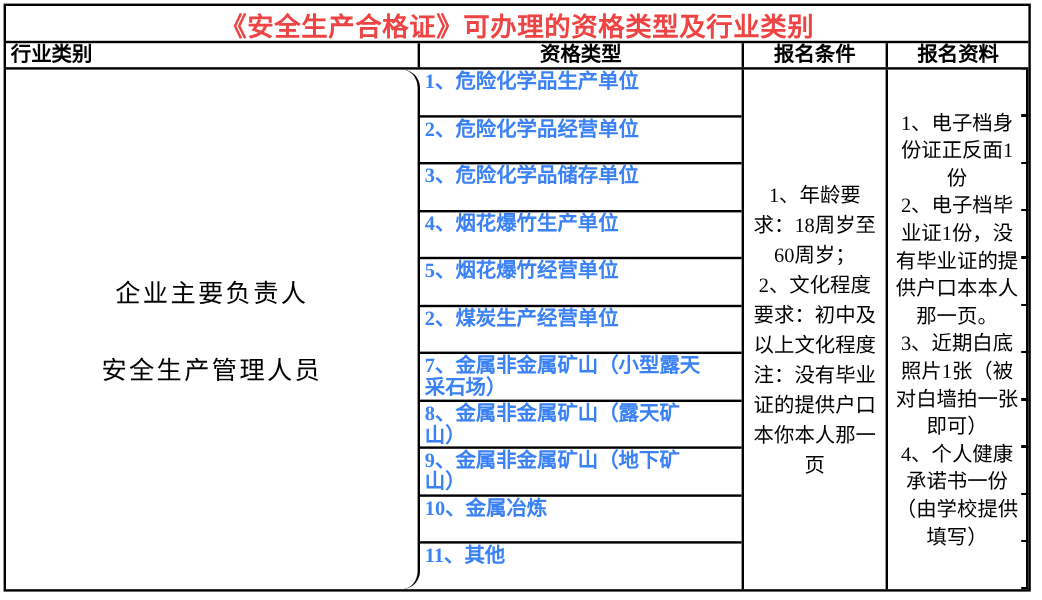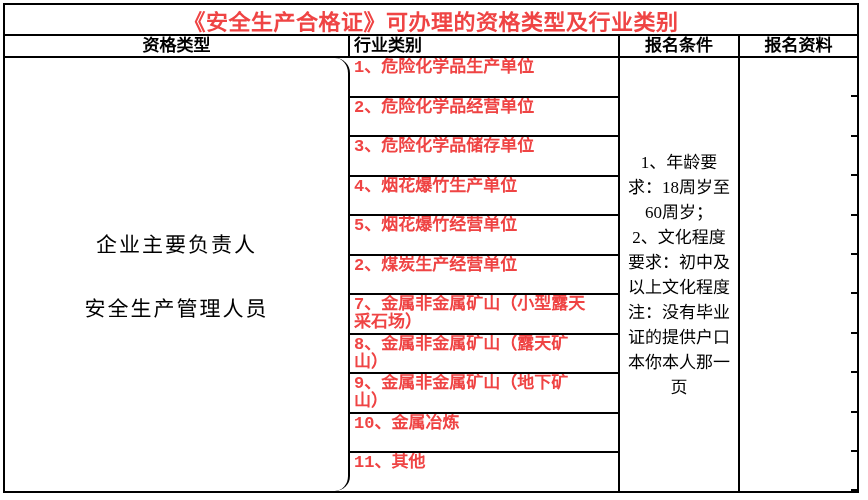--- a/index.html
+++ b/index.html
@@ -52,24 +52,24 @@
     font-family:"Liberation Serif", serif;
     font-size:21px; letter-spacing:2px;border-radius:15px;
   }
 
   
   .industry-col { display:flex; flex-direction:column; }
   .industry-row {
     flex:1 1 0;
     border-bottom:2px solid #000;
     padding:1px 0 0 4px;
-    color:#ef4444; font-weight:bold;
+    color:#3b82f6; font-weight:bold;
     font-size:17px; line-height:18px;
     white-space:pre-line;
-    font-family:Liberation Mono, monospace;
+    font-family:Liberation Serif, serif;
     overflow:hidden;
   }
   .industry-row:last-child { border-bottom:none; }
 
   
   .center-text-cell {
     display:flex; align-items:center; justify-content:center;
     text-align:center;
     font-family:"Liberation Serif", serif;
     font-size:17px;
@@ -90,22 +90,22 @@
   }
 </style>
 </head>
 <body>
 
 <div class="doc-table">
 
   <div class="title-row">《安全生产合格证》可办理的资格类型及行业类别</div>
 
   <div class="header-row">
+    <div class="header-cell left">行业类别</div>
     <div class="header-cell">资格类型</div>
-    <div class="header-cell left">行业类别</div>
     <div class="header-cell">报名条件</div>
     <div class="header-cell">报名资料</div>
   </div>
 
   <div class="body-row">
 
     <div class="body-cell qual-cell">
       <div>企业主要负责人</div>
       <div>安全生产管理人员</div>
     </div>
@@ -131,17 +131,33 @@
 求：18周岁至
 60周岁；
 2、文化程度
 要求：初中及
 以上文化程度
 注：没有毕业
 证的提供户口
 本你本人那一
 页</div>
 
+    <div class="body-cell center-text-cell materials-cell">1、电子档身
+份证正反面1
+份
+2、电子档毕
+业证1份，没
+有毕业证的提
+供户口本本人
+那一页。
+3、近期白底
+照片1张（被
+对白墙拍一张
+即可）
+4、个人健康
+承诺书一份
+（由学校提供
+填写）</div>
 
     <div class="right-ticks"></div>
   </div>
 
 </div>
 
 </body></html>

